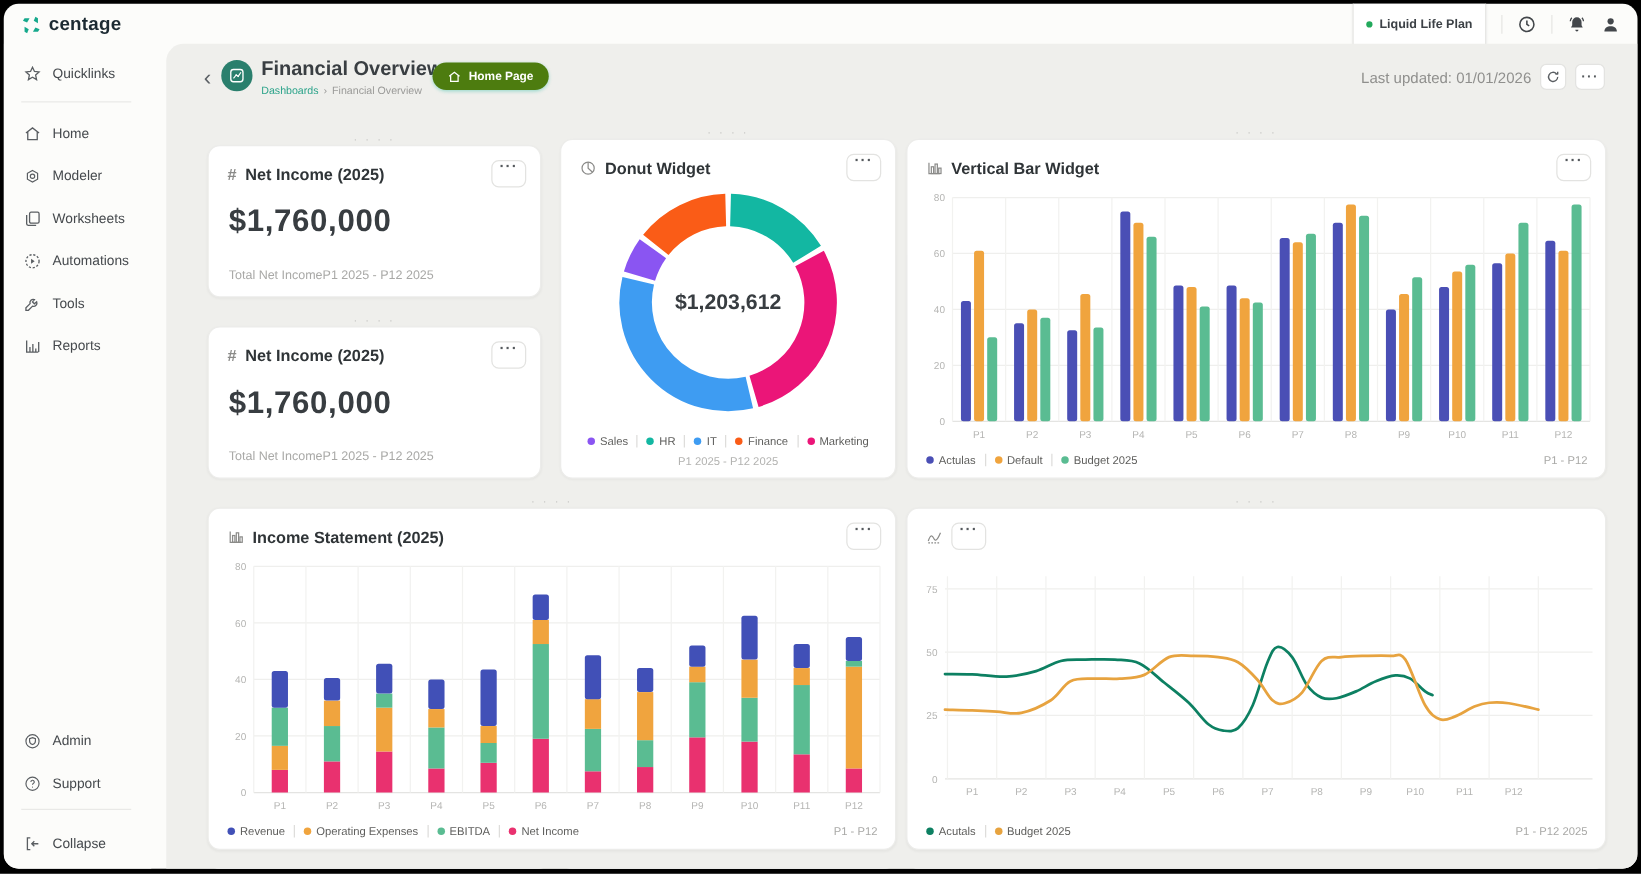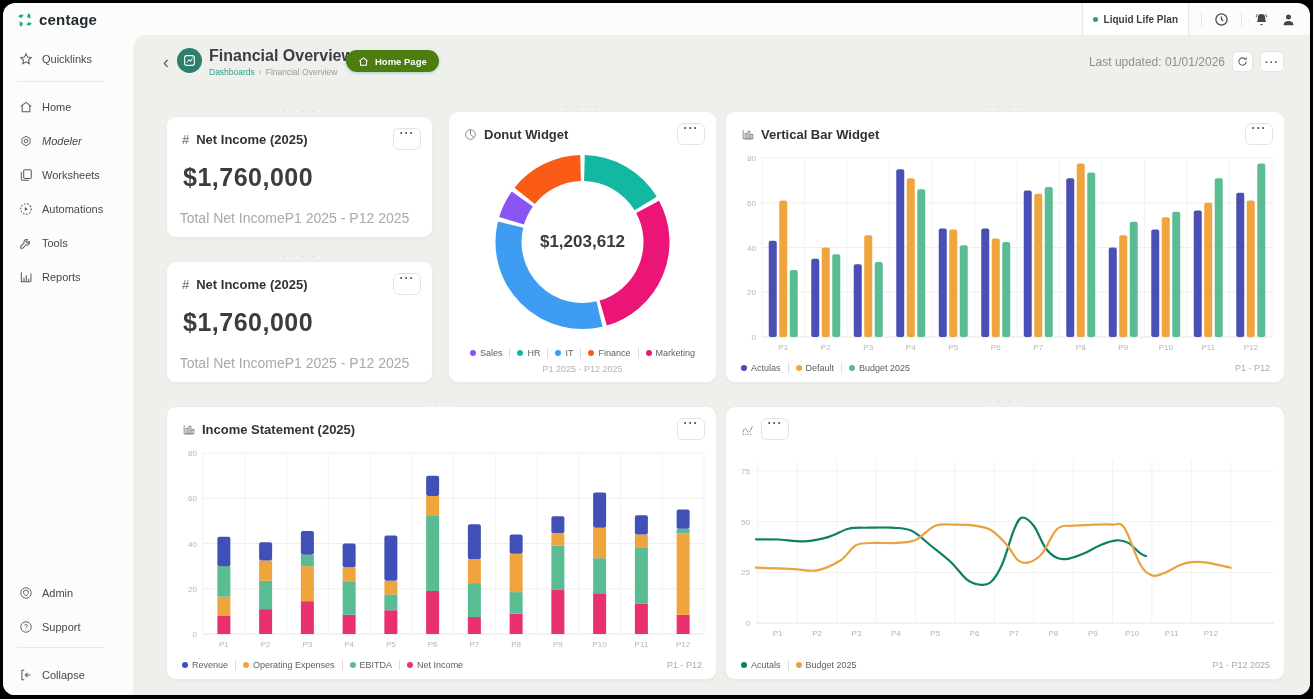--- a/index.html
+++ b/index.html
@@ -47,22 +47,22 @@
         box-shadow:0 1px 2px rgba(0,0,0,.04);}
   .drag{position:absolute;top:-11px;left:0;right:0;text-align:center;font-size:9px;color:#c6c6c4;
         letter-spacing:2px;cursor:grab;}
   .card-head{position:absolute;top:11px;left:15px;right:11px;display:flex;align-items:center;gap:7px;}
   .w-icon{color:#8b8b89;display:flex;align-items:center;}
   .w-title{font-size:13px;font-weight:bold;color:#2f3437;flex:1;}
   .menu-btn{width:26px;height:20px;background:#fff;border:1px solid #e3e3e1;border-radius:6px;
             color:#55595d;font-size:12px;line-height:9px;letter-spacing:1px;text-align:center;
             font-weight:bold;cursor:pointer;}
   .kpi-value{position:absolute;left:16px;top:46px;font-size:25px;font-weight:bold;color:#383d41;letter-spacing:.5px;}
-  .card-foot{position:absolute;left:4px;right:14px;bottom:11px;display:flex;justify-content:center;
-             font-size:14px;color:#a9a9a7;}
+  .card-foot{position:absolute;left:16px;right:14px;bottom:11px;display:flex;justify-content:flex-start;
+             font-size:10px;color:#a9a9a7;}
   .chart-area{position:absolute;inset:0;overflow:hidden;border-radius:10px;pointer-events:none;}
   .legend-row{position:absolute;left:15px;right:14px;bottom:9px;display:flex;align-items:center;
               justify-content:space-between;}
   .legend{display:flex;align-items:center;}
   .leg-item{display:flex;align-items:center;gap:4px;font-size:9px;color:#5e5e5c;}
   .leg-item + .leg-item{border-left:1px solid #dedddb;margin-left:7px;padding-left:7px;}
   .leg-dot{width:6px;height:6px;border-radius:50%;}
   .range-label{font-size:9px;color:#a9a9a7;}
   .donut-center{position:absolute;left:0;right:0;top:120px;text-align:center;font-size:17px;
                 font-weight:bold;color:#383d41;}
@@ -125,21 +125,21 @@
         </svg>
       <span>Quicklinks</span>
     </div>
     <div class="side-div" style="top:46px;"></div>
     <div class="side-item" style="top:62px;">
       <svg width="14" height="14" viewBox="0 0 24 24" fill="none" stroke="currentColor" stroke-width="1.8">
           <path d="M3 11l9-7 9 7M5.5 9.5V20h13V9.5"></path>
         </svg>
       <span>Home</span>
     </div>
-    <div class="side-item" style="top:96px;font-style:italic;">
+    <div class="side-item" style="top:96px;">
       <svg width="14" height="14" viewBox="0 0 24 24" fill="none" stroke="currentColor" stroke-width="1.6">
           <path d="M12 4l7 4v8l-7 4-7-4V8z"></path>
           <circle cx="12" cy="12" r="3"></circle>
         </svg>
       <span>Modeler</span>
     </div>
     <div class="side-item" style="top:130px;">
       <svg width="14" height="14" viewBox="0 0 24 24" fill="none" stroke="currentColor" stroke-width="1.8">
           <rect x="8" y="3" width="13" height="15" rx="2"></rect>
           <path d="M4 7v12a2 2 0 0 0 2 2h11"></path>

